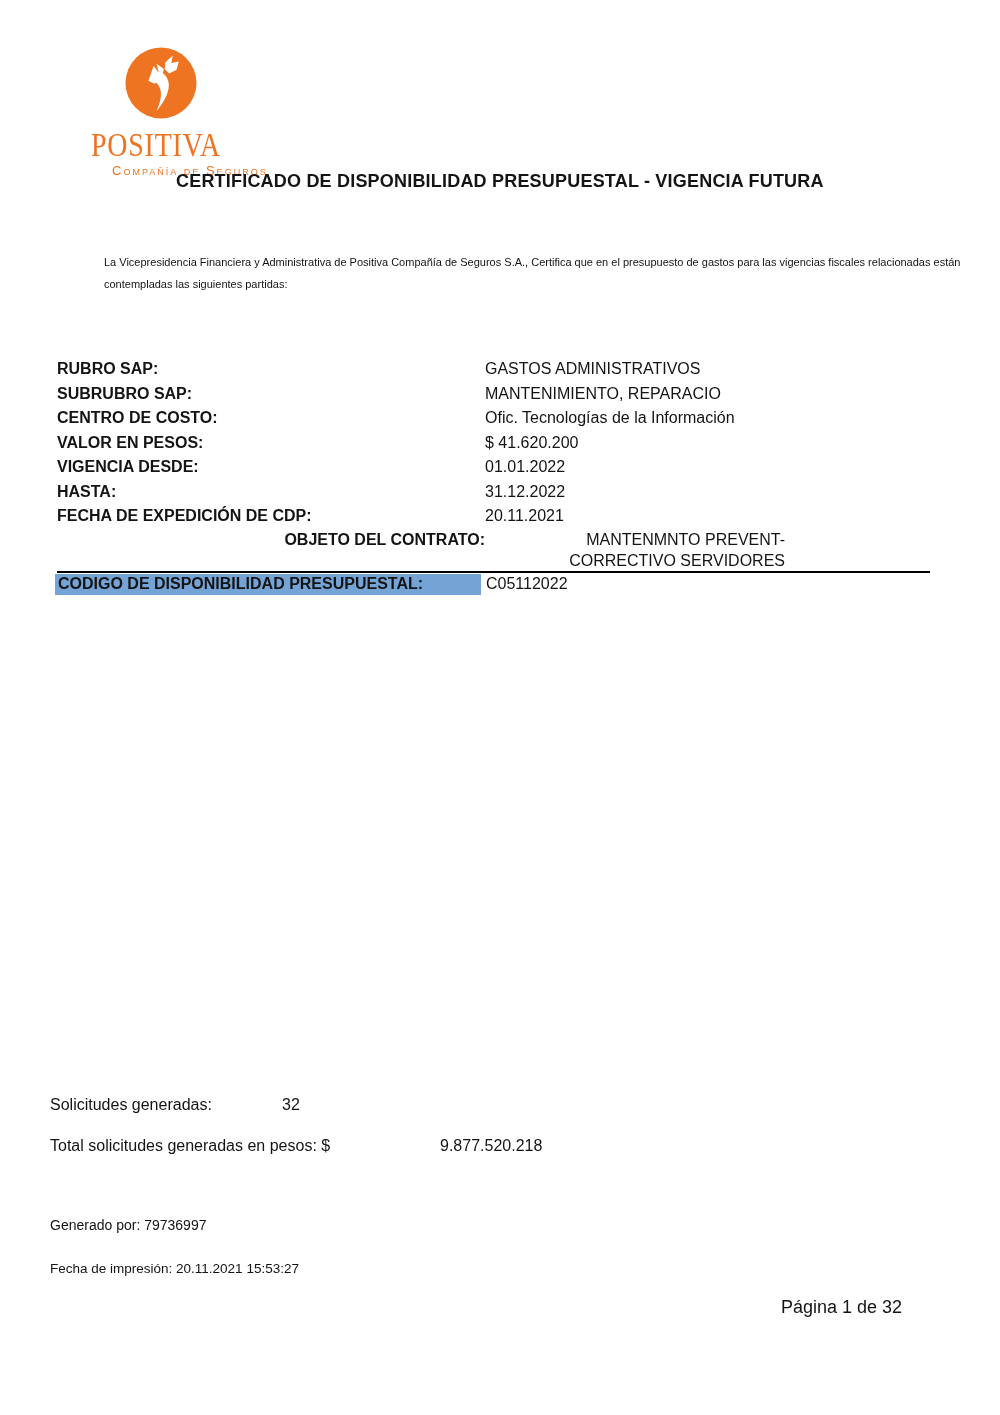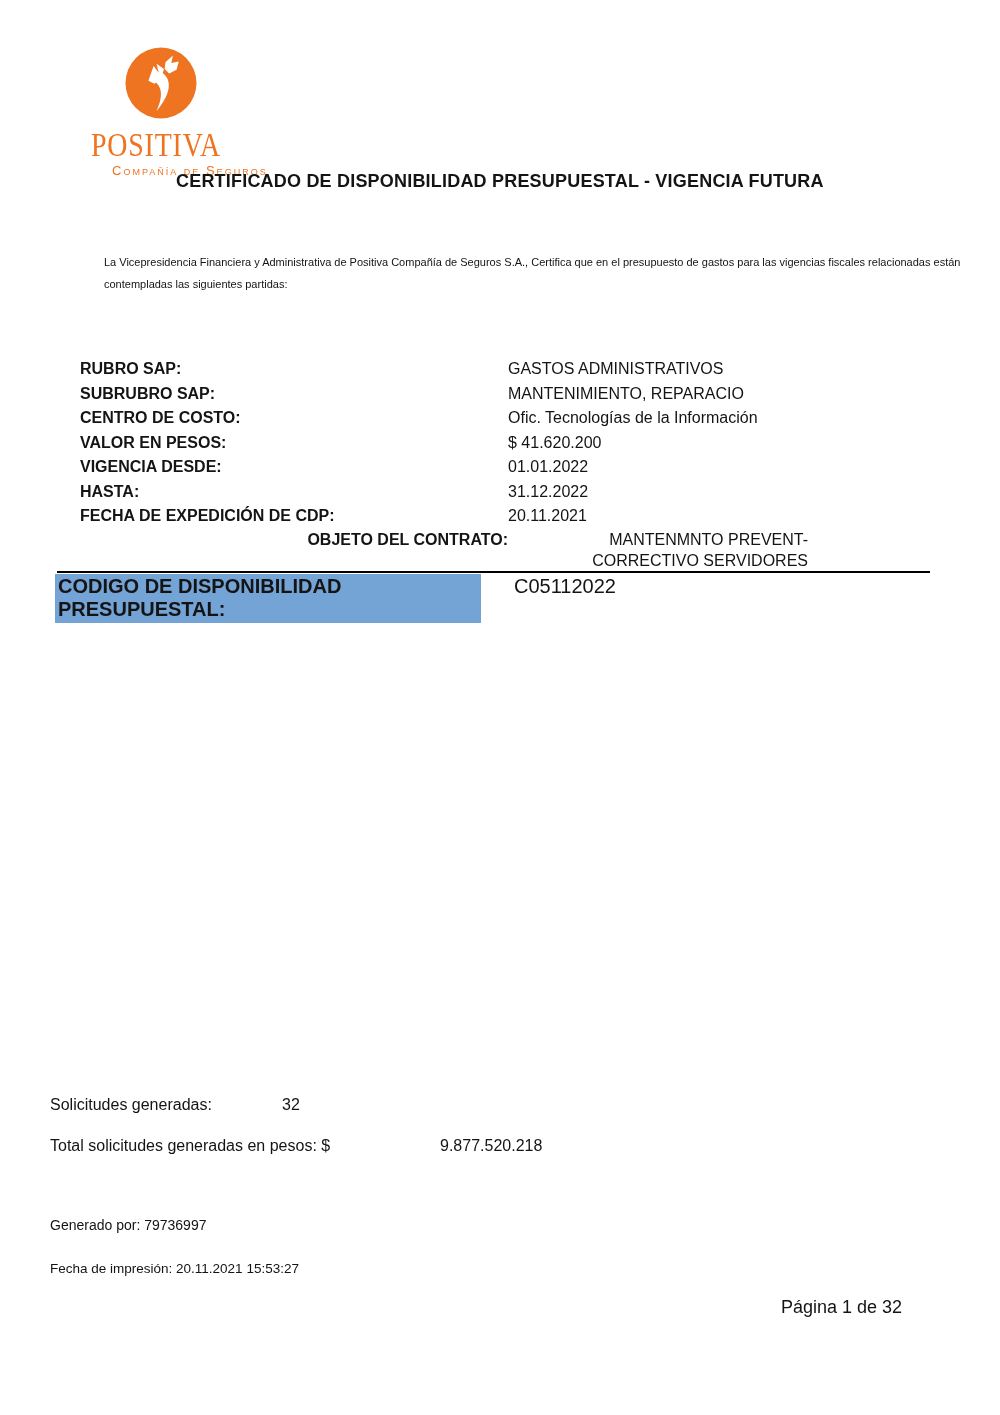--- a/index.html
+++ b/index.html
@@ -34,29 +34,29 @@
     position: absolute; left: 176px; top: 171px;
     font-size: 18px; font-weight: bold; letter-spacing: 0.2px; white-space: nowrap;
   }
   .intro {
     position: absolute; left: 60px; top: 251px; width: 888px;
     font-size: 11px; line-height: 22px; margin-left: 44px;
   }
 
   
   .fields { position: absolute; left: 57px; top: 357px; width: 873px; font-size: 16px; }
-  .frow { display: flex; height: 24.5px; line-height: 24.5px; align-items: flex-start; margin-left: 23px; }
+  .frow { display: flex; height: 24.5px; line-height: 24.5px; align-items: flex-start; }
   .frow .flabel { width: 428px; font-weight: bold; flex: none; }
   .frow .fvalue { flex: 1; }
   .frow.multi { height: auto; line-height: 21px; text-align: right; }
   .frow.multi .fvalue { width: 300px; flex: none; }
 
   .rule { position: absolute; left: 57px; top: 571px; width: 873px; border-top: 2px solid #000; }
 
-  .cdp-row { position: absolute; left: 55px; top: 574px; font-size: 20px; display: flex; gap: 28px; }
+  .cdp-row { position: absolute; left: 55px; top: 574px; font-size: 16px; display: flex; }
   .cdp-label {
     font-weight: bold; width: 426px; box-sizing: border-box;
     padding: 1px 0 2px 3px; flex: none;
   }
   .cdp-value { margin-left: 5px; padding-top: 1px; }
 
   
   .sol-row { position: absolute; left: 50px; top: 1096px; font-size: 16px; }
   .sol-value { position: absolute; left: 232px; top: 0; white-space: nowrap; }
   .total-row { position: absolute; left: 50px; top: 1137px; font-size: 16px; }

